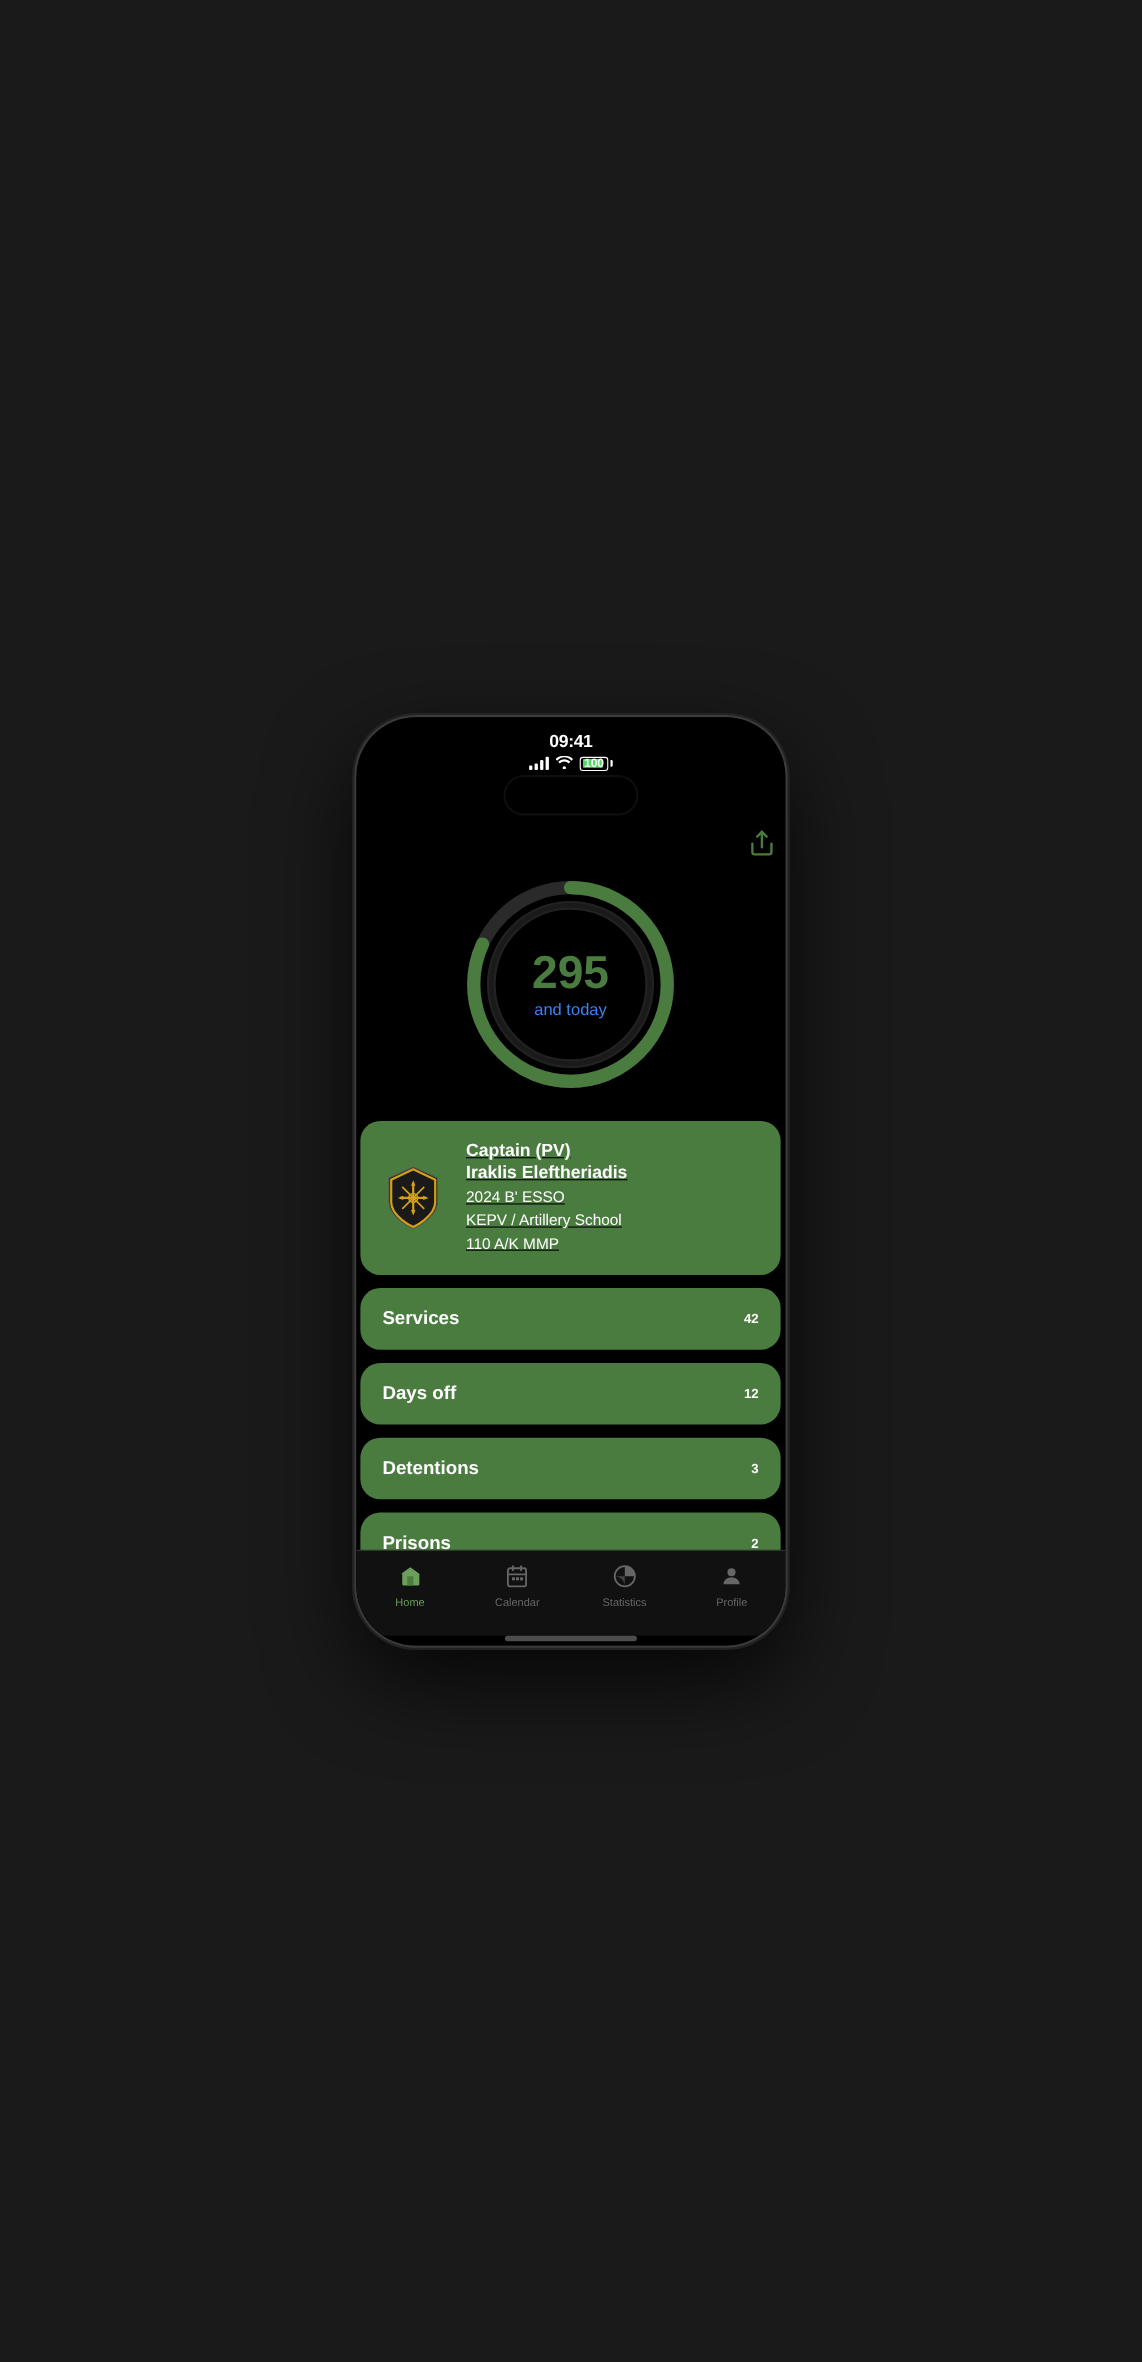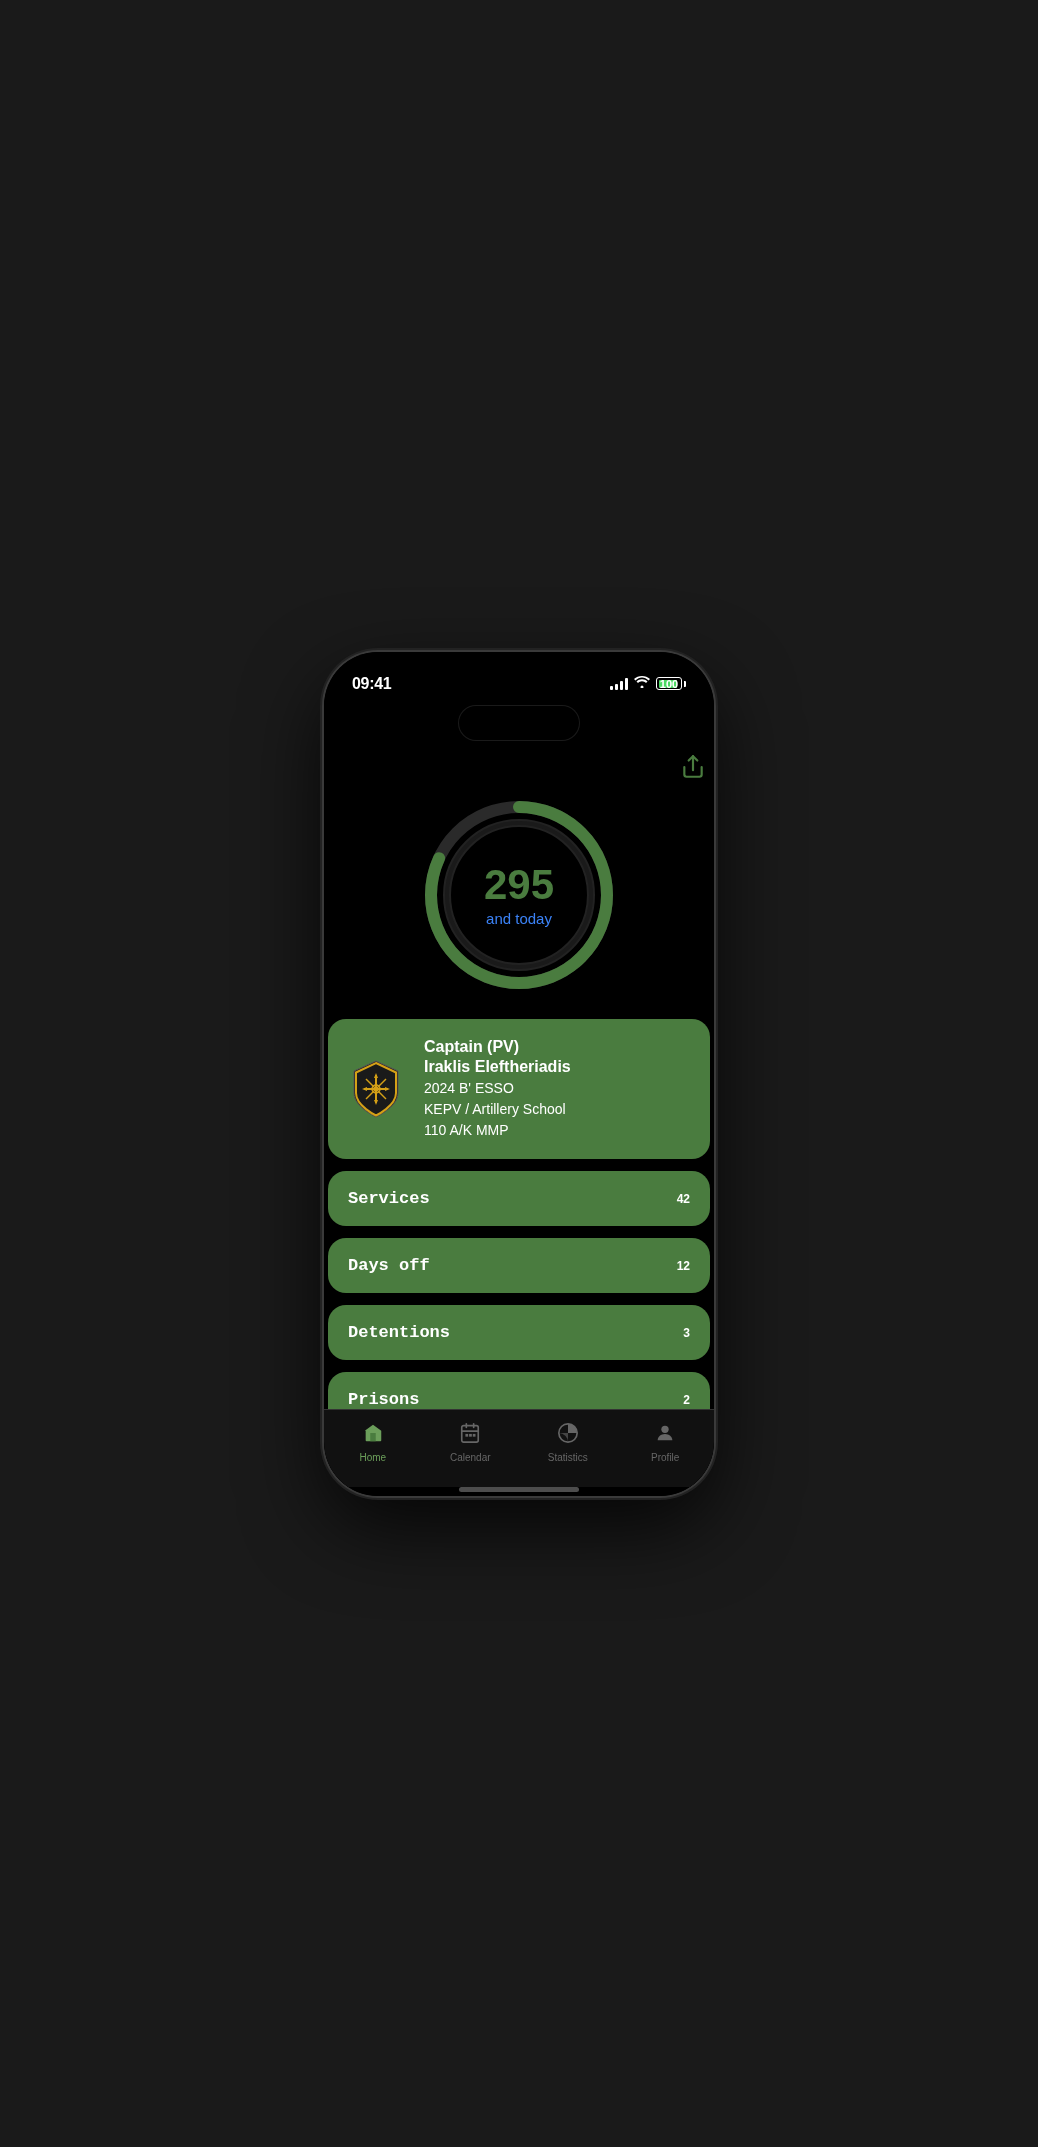--- a/index.html
+++ b/index.html
@@ -61,20 +61,21 @@
     }
 
     
     .status-bar {
       display: flex;
       justify-content: space-between;
       align-items: center;
       padding: 14px 28px 0;
       height: 50px;
       flex-shrink: 0;
+      flex-direction: column;
     }
 
     .status-time {
       color: #fff;
       font-size: 16px;
       font-weight: 600;
       letter-spacing: -0.3px;
     }
 
     .status-right {
@@ -223,20 +224,21 @@
 
     
     .profile-card {
       background: #4a7c3f;
       border-radius: 18px;
       padding: 18px 16px;
       margin-bottom: 12px;
       display: flex;
       align-items: center;
       gap: 16px;
+      text-decoration: underline;
     }
 
     .badge-icon {
       width: 64px;
       height: 64px;
       flex-shrink: 0;
     }
 
     .profile-info {
       flex: 1;
@@ -272,21 +274,20 @@
       display: flex;
       justify-content: space-between;
       align-items: center;
       cursor: pointer;
     }
 
     .stat-label {
       color: #fff;
       font-size: 17px;
       font-weight: 600;
-      font-family: Liberation Mono, monospace;
     }
 
     .stat-value {
       color: #fff;
       font-size: 12px;
       font-weight: 600;
     }
 
     
     .tab-bar {

